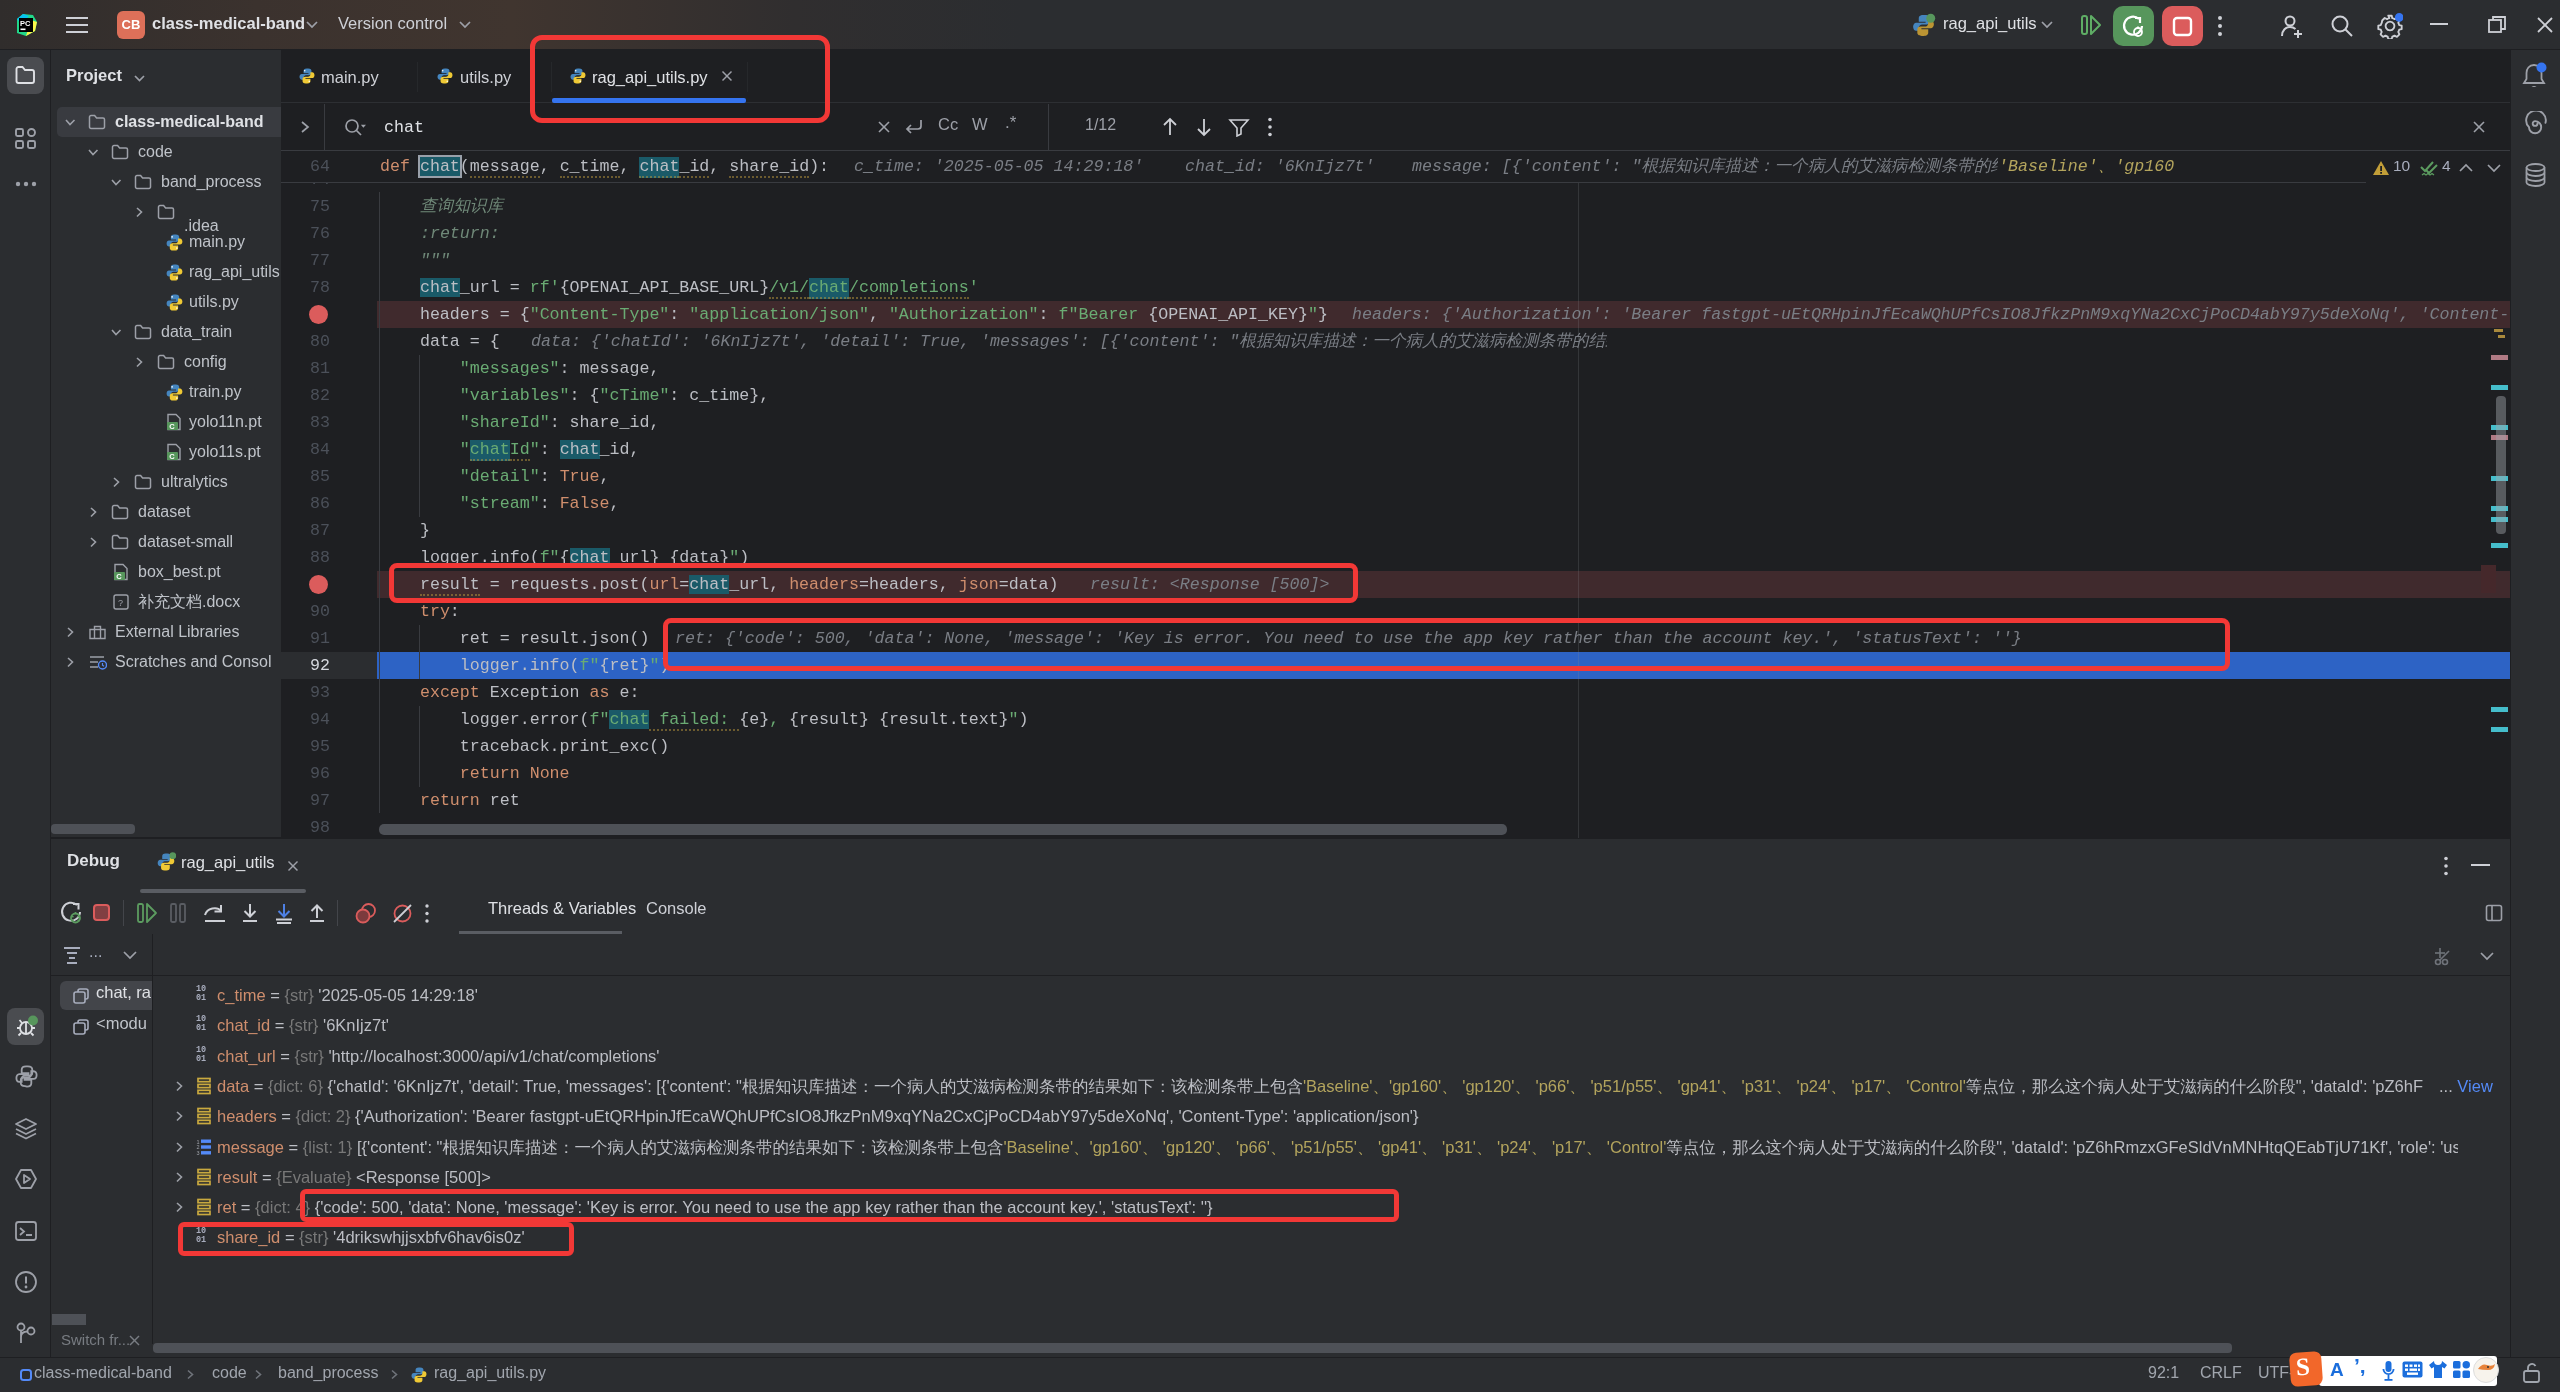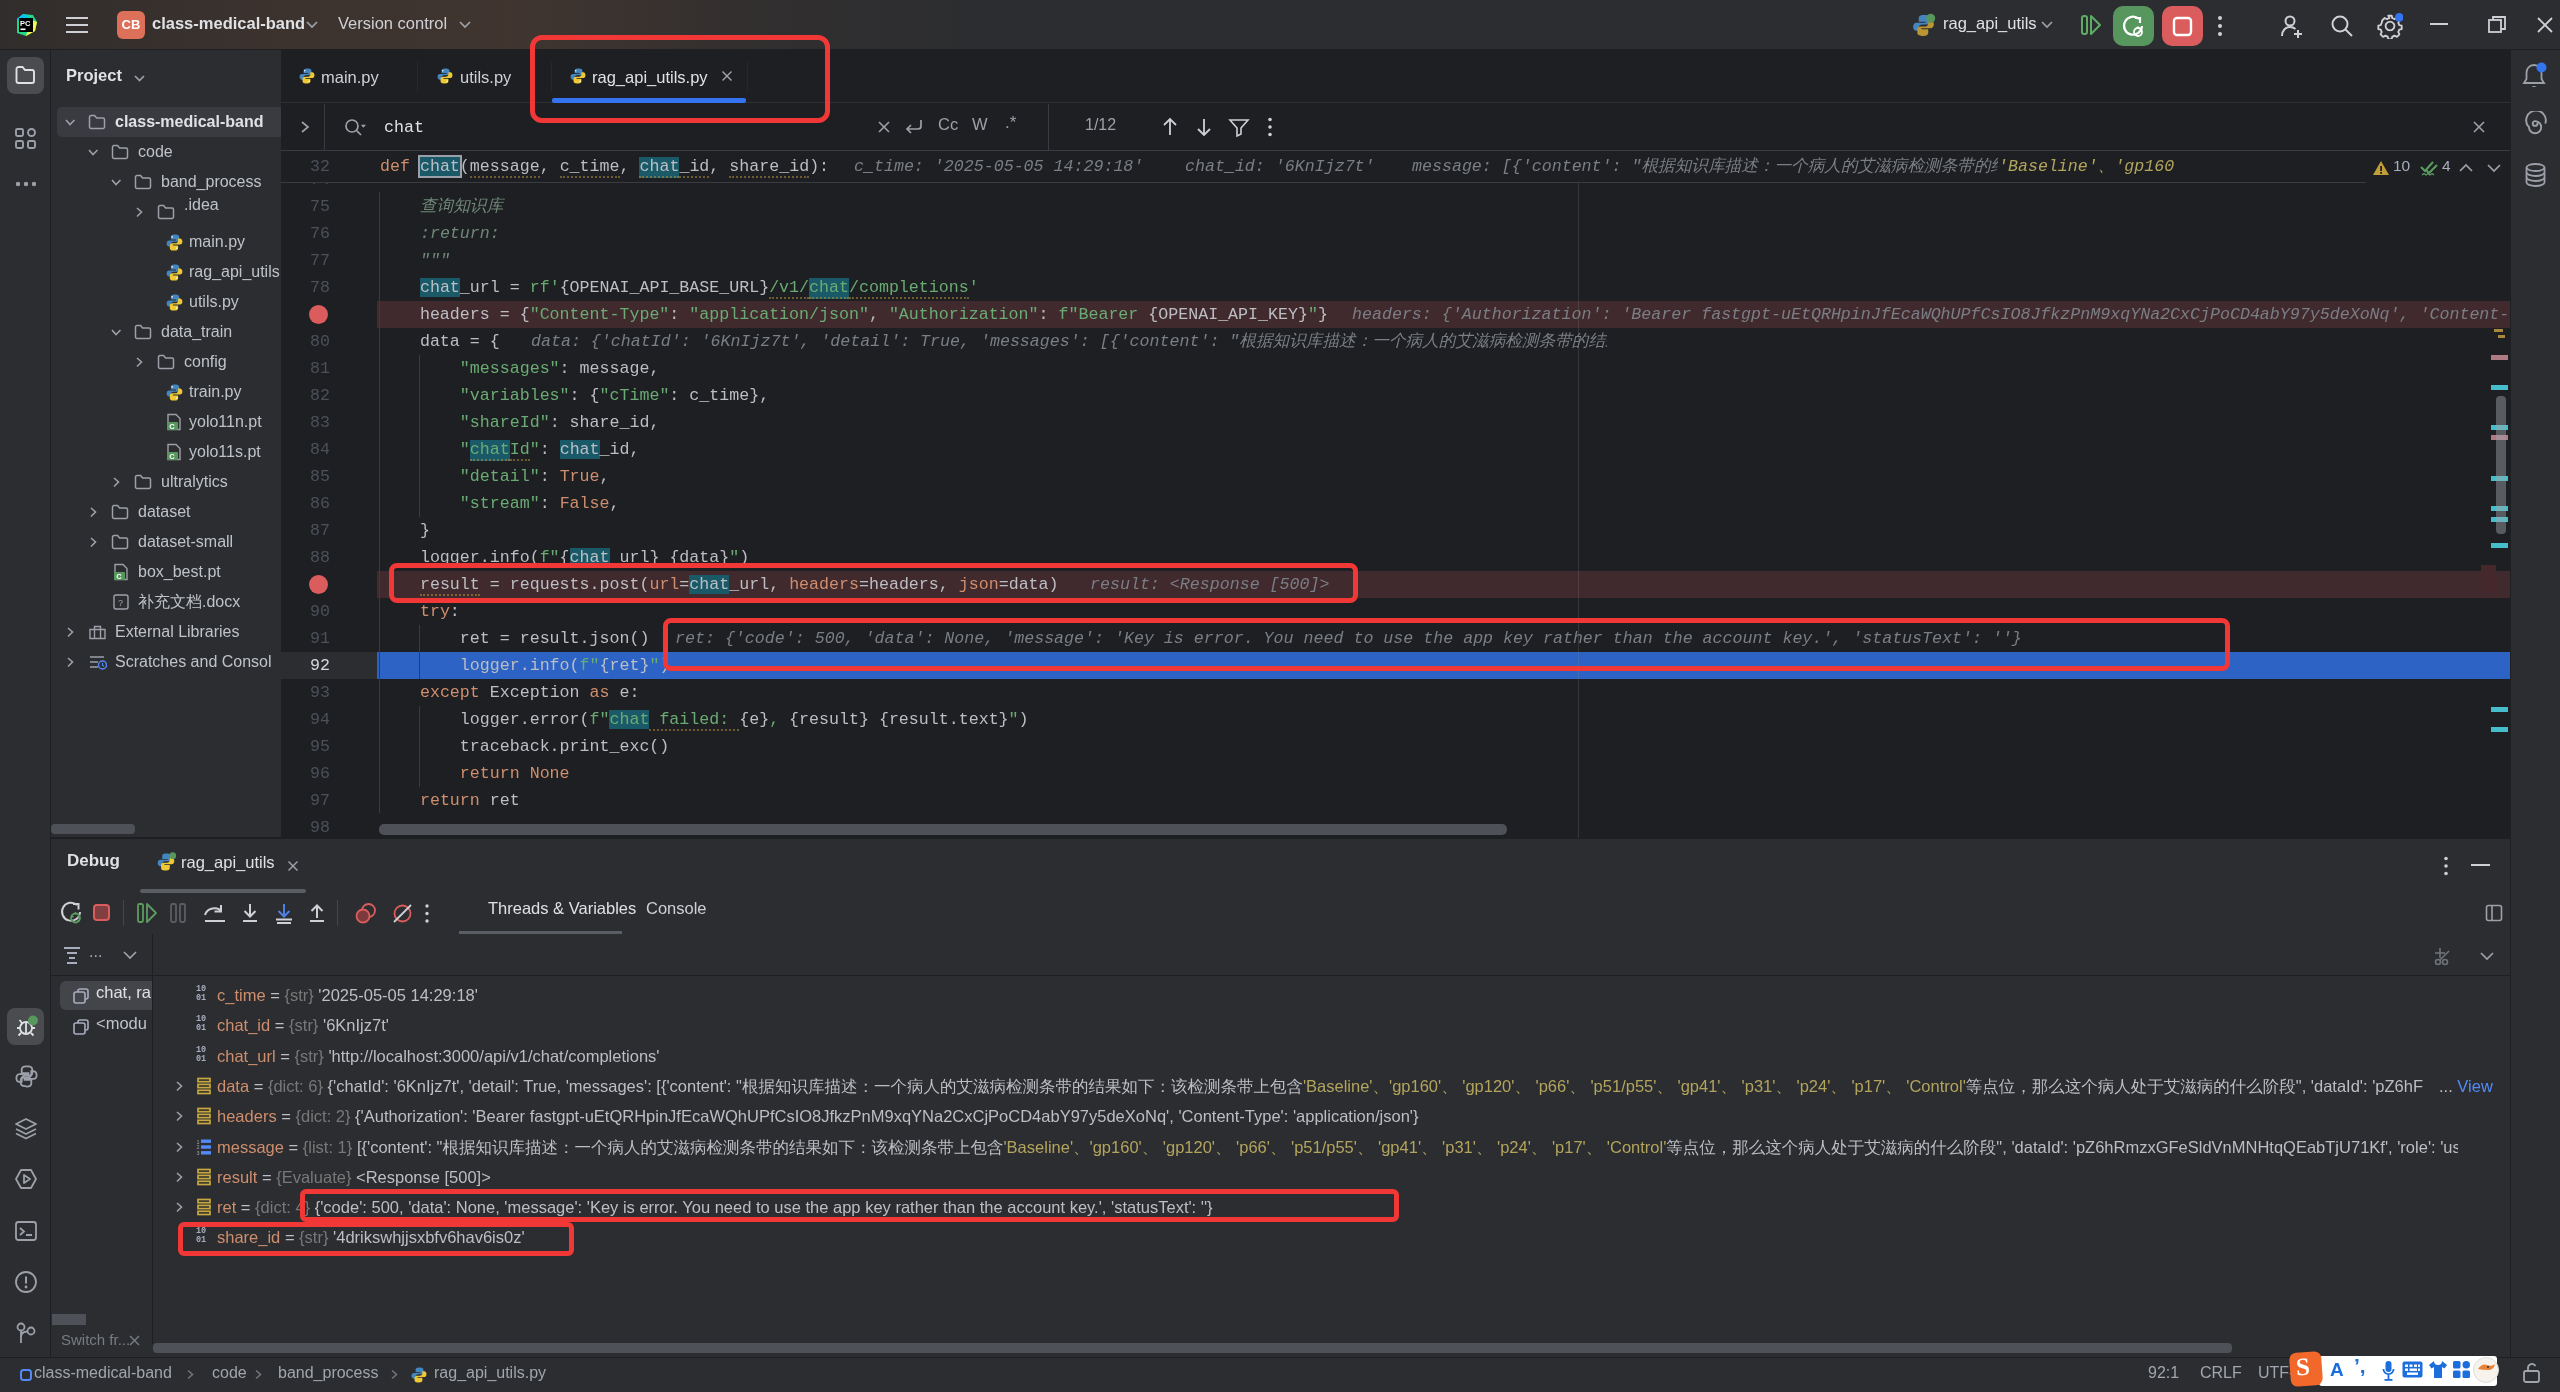--- a/index.html
+++ b/index.html
@@ -201,21 +201,21 @@
     <svg class="abs" style="left:83px;top:123px" width="19" height="18" viewBox="0 0 19 18">
       <path d="M1.5 4 a1.5 1.5 0 0 1 1.5-1.5 h3.6 l2 2.5 h6.4 a1.5 1.5 0 0 1 1.5 1.5 v7.5 a1.5 1.5 0 0 1-1.5 1.5 h-12 a1.5 1.5 0 0 1-1.5-1.5 z" fill="none" stroke="#9DA0A8" stroke-width="1.5"></path>
     </svg>
     <div class="abs" style="left:110px;top:117px;line-height:30px;font-size:16px;color:#BFC3C9;white-space:nowrap;">band_process</div>
 <svg class="abs" style="left:81px;top:155px" width="14" height="14" viewBox="0 0 14 14">
       <path d="M5 3 L9.5 7 L5 11.5" stroke="#9DA0A8" stroke-width="1.6" fill="none"></path>
     </svg>
     <svg class="abs" style="left:106px;top:153px" width="19" height="18" viewBox="0 0 19 18">
       <path d="M1.5 4 a1.5 1.5 0 0 1 1.5-1.5 h3.6 l2 2.5 h6.4 a1.5 1.5 0 0 1 1.5 1.5 v7.5 a1.5 1.5 0 0 1-1.5 1.5 h-12 a1.5 1.5 0 0 1-1.5-1.5 z" fill="none" stroke="#9DA0A8" stroke-width="1.5"></path>
     </svg>
-    <div class="abs" style="left:133px;top:140px;line-height:30px;font-size:16px;color:#BFC3C9;white-space:nowrap;">.idea</div>
+    <div class="abs" style="left:133px;top:161px;line-height:30px;font-size:16px;color:#BFC3C9;white-space:nowrap;">.idea</div>
 <svg class="abs" style="left:114px;top:183px" width="19" height="19" viewBox="0 0 19 19">
 <path d="M9.3 1.5 c-2.7 0-3.4 1.3-3.4 2.6 v2.5 h5.2 v0.8 H4 c-1.4 0-2.4 1.3-2.4 3 s1 3.1 2.4 3.1 h1.9 v-2.2 c0-1.5 1.2-2.6 2.6-2.6 h3.4 c1.3 0 2.3-1 2.3-2.3 V4.1 c0-1.3-0.8-2.6-3.5-2.6 z" fill="#4585BE"></path>
 <path d="M9.7 17.5 c2.7 0 3.4-1.3 3.4-2.6 v-2.5 H7.9 v-0.8 h7.1 c1.4 0 2.4-1.3 2.4-3 s-1-3.1-2.4-3.1 h-1.9 v2.2 c0 1.5-1.2 2.6-2.6 2.6 H7.1 c-1.3 0-2.3 1-2.3 2.3 v2.3 c0 1.3 0.8 2.6 3.5 2.6 z" fill="#EFC935"></path>
 <circle cx="7.1" cy="3.9" r="0.8" fill="#fff"></circle>
       <circle cx="11.9" cy="15.1" r="0.8" fill="#fff"></circle>
     </svg>
     <div class="abs" style="left:138px;top:177px;line-height:30px;font-size:16px;color:#BFC3C9;white-space:nowrap;">main.py</div>
 <svg class="abs" style="left:114px;top:213px" width="19" height="19" viewBox="0 0 19 19">
 <path d="M9.3 1.5 c-2.7 0-3.4 1.3-3.4 2.6 v2.5 h5.2 v0.8 H4 c-1.4 0-2.4 1.3-2.4 3 s1 3.1 2.4 3.1 h1.9 v-2.2 c0-1.5 1.2-2.6 2.6-2.6 h3.4 c1.3 0 2.3-1 2.3-2.3 V4.1 c0-1.3-0.8-2.6-3.5-2.6 z" fill="#4585BE"></path>
 <path d="M9.7 17.5 c2.7 0 3.4-1.3 3.4-2.6 v-2.5 H7.9 v-0.8 h7.1 c1.4 0 2.4-1.3 2.4-3 s-1-3.1-2.4-3.1 h-1.9 v2.2 c0 1.5-1.2 2.6-2.6 2.6 H7.1 c-1.3 0-2.3 1-2.3 2.3 v2.3 c0 1.3 0.8 2.6 3.5 2.6 z" fill="#EFC935"></path>
@@ -459,21 +459,21 @@
 <div class="abs mono" style="left:99px;top:655.5px;"><span style="color:#BCBEC4;">        logger.error(</span><span style="color:#6AAB73;">f"</span><span style="color:#6AAB73;background:#1A5A68;">chat</span><span style="color:#6AAB73;border-bottom:2px dotted rgba(185,152,60,0.5);"> failed: </span><span style="color:#BCBEC4;">{e}</span><span style="color:#6AAB73;">, </span><span style="color:#BCBEC4;">{result} {result.text}</span><span style="color:#6AAB73;">"</span><span style="color:#BCBEC4;">)</span></div>
 <div class="abs mono" style="left:99px;top:682.5px;"><span style="color:#BCBEC4;margin-top:20px;">        traceback.print_exc()</span></div>
 <div class="abs mono" style="left:99px;top:709.5px;"><span style="color:#BCBEC4;">        </span><span style="color:#CF8E6D;">return None</span></div>
 <div class="abs mono" style="left:99px;top:736.5px;"><span style="color:#BCBEC4;">    </span><span style="color:#CF8E6D;">return</span><span style="color:#BCBEC4;"> ret</span></div>
 <div class="abs mono" style="left:1071px;top:250.5px;color:#7A7E85;font-style:italic;width:1158px;overflow:hidden;white-space:pre;">headers: {'Authorization': 'Bearer fastgpt-uEtQRHpinJfEcaWQhUPfCsIO8JfkzPnM9xqYNa2CxCjPoCD4abY97y5deXoNq', 'Content-</div>
 <div class="abs mono" style="left:250px;top:277.5px;color:#7A7E85;font-style:italic;width:1076px;overflow:hidden;white-space:pre;">data: {'chatId': '6KnIjz7t', 'detail': True, 'messages': [{'content': "根据知识库描述：一个病人的艾滋病检测条带的结果如下：该检测条带上包含</div>
 <div class="abs mono" style="left:809px;top:520.5px;color:#7A7E85;font-style:italic;white-space:pre;">result: &lt;Response [500]&gt;</div>
 <div class="abs mono" style="left:394px;top:574.5px;color:#7A7E85;font-style:italic;white-space:pre;">ret: {'code': 500, 'data': None, 'message': 'Key is error. You need to use the app key rather than the account key.', 'statusText': ''}</div>
 <div class="abs" style="left:98px;top:774px;width:1128px;height:11px;background:#4E5157;border-radius:5px;"></div>
 <div class="abs" style="left:0;top:101px;width:2229px;height:32px;background:#1e1f22;border-bottom:1px solid #393B40;"></div>
-<div class="abs num" style="left:0px;top:103px;">32</div>
+<div class="abs num" style="left:0px;top:103px;">64</div>
 <div class="abs mono" style="left:99px;top:103px;"><span style="color:#CF8E6D;">def </span><span style="color:#BCBEC4;background:#1A5A68;outline:2px solid #99A0AA;outline-offset:0px;">chat</span><span style="color:#BCBEC4;">(</span><span style="color:#BCBEC4;border-bottom:2px dotted rgba(185,152,60,0.5);">message</span><span style="color:#BCBEC4;">, </span><span style="color:#BCBEC4;border-bottom:2px dotted rgba(185,152,60,0.5);">c_time</span><span style="color:#BCBEC4;">, </span><span style="color:#BCBEC4;background:#1A5A68;border-bottom:2px dotted rgba(185,152,60,0.5);">chat</span><span style="color:#BCBEC4;border-bottom:2px dotted rgba(185,152,60,0.5);">_id</span><span style="color:#BCBEC4;">, </span><span style="color:#BCBEC4;border-bottom:2px dotted rgba(185,152,60,0.5);">share_id</span><span style="color:#BCBEC4;">):</span></div>
 <div class="abs mono" style="left:573px;top:103px;color:#7A7E85;font-style:italic;">c_time: '2025-05-05 14:29:18'</div>
 <div class="abs mono" style="left:904px;top:103px;color:#7A7E85;font-style:italic;">chat_id: '6KnIjz7t'</div>
 <div class="abs mono" style="left:1131px;top:103px;color:#7A7E85;font-style:italic;width:586px;overflow:hidden;">message: [{'content': "根据知识库描述：一个病人的艾滋病检测条带的结果如下：该检测条带上包含</div>
 <div class="abs mono" style="left:1717px;top:103px;color:#B3A45D;font-style:italic;width:370px;overflow:hidden">'Baseline'、'gp160</div>
 <div class="abs" style="left:2085px;top:102px;width:144px;height:33px;background:#1e1f22;"></div>
 <svg class="abs" style="left:2091px;top:110px" width="18" height="16" viewBox="0 0 18 16">
       <path d="M9 1 L17 15 H1 Z" fill="#C29E38"></path>
       <rect x="8.2" y="6" width="1.8" height="5" fill="#1e1f22"></rect>
       <rect x="8.2" y="12" width="1.8" height="1.8" fill="#1e1f22"></rect>

